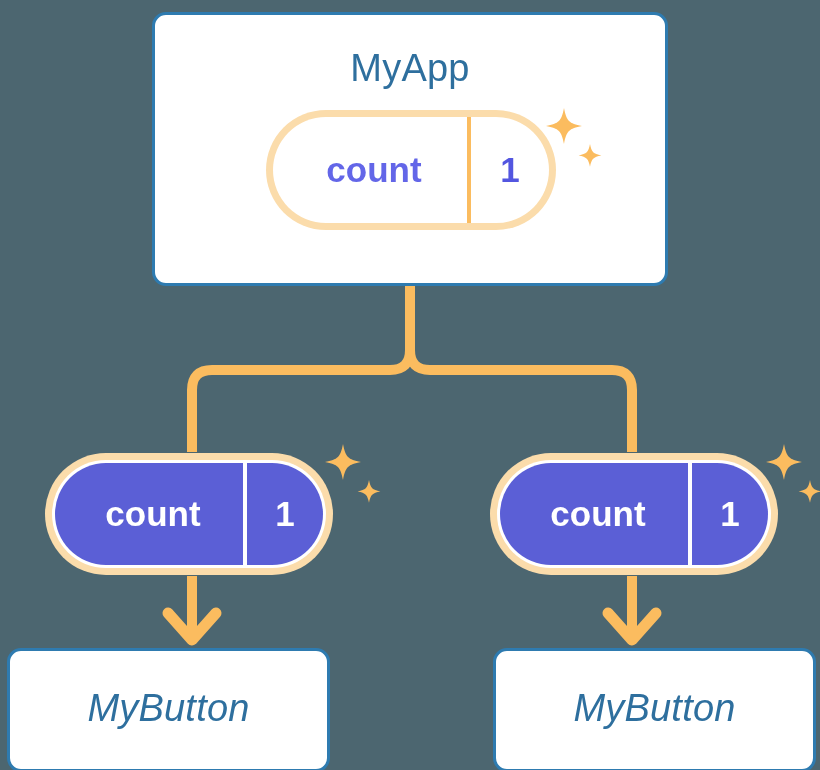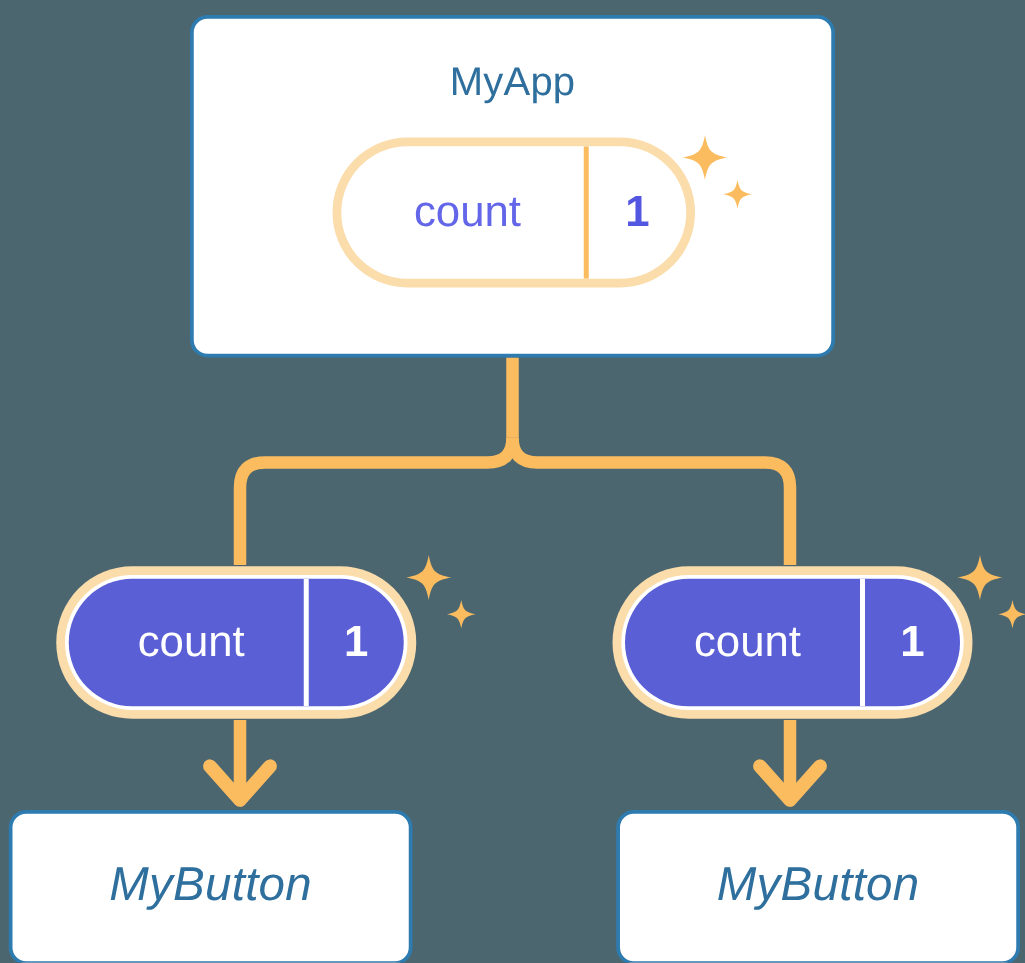--- a/index.html
+++ b/index.html
@@ -49,21 +49,21 @@
   }
 
   #card-app {
     left: 152px;
     top: 12px;
     width: 516px;
     height: 274px;
   }
   #card-app .card-title {
     top: 32px;
-    font-size: 32px;
+    font-size: 38px;
   }
 
   .card-button {
     width: 323px;
     height: 124px;
   }
   .card-button .card-title {
     top: 36px;
     font-size: 38px;
     font-style: italic;
@@ -88,20 +88,21 @@
     display: flex;
     align-items: stretch;
     overflow: hidden;
   }
   .pill-cell {
     display: flex;
     align-items: center;
     justify-content: center;
     box-sizing: border-box;
     white-space: nowrap;
+    font-weight: bold;
   }
   .pill-key {
     flex: 1 1 auto;
     padding-left: 8px;
   }
   .pill-val {
     flex: 0 0 auto;
     font-weight: 700;
   }
 

